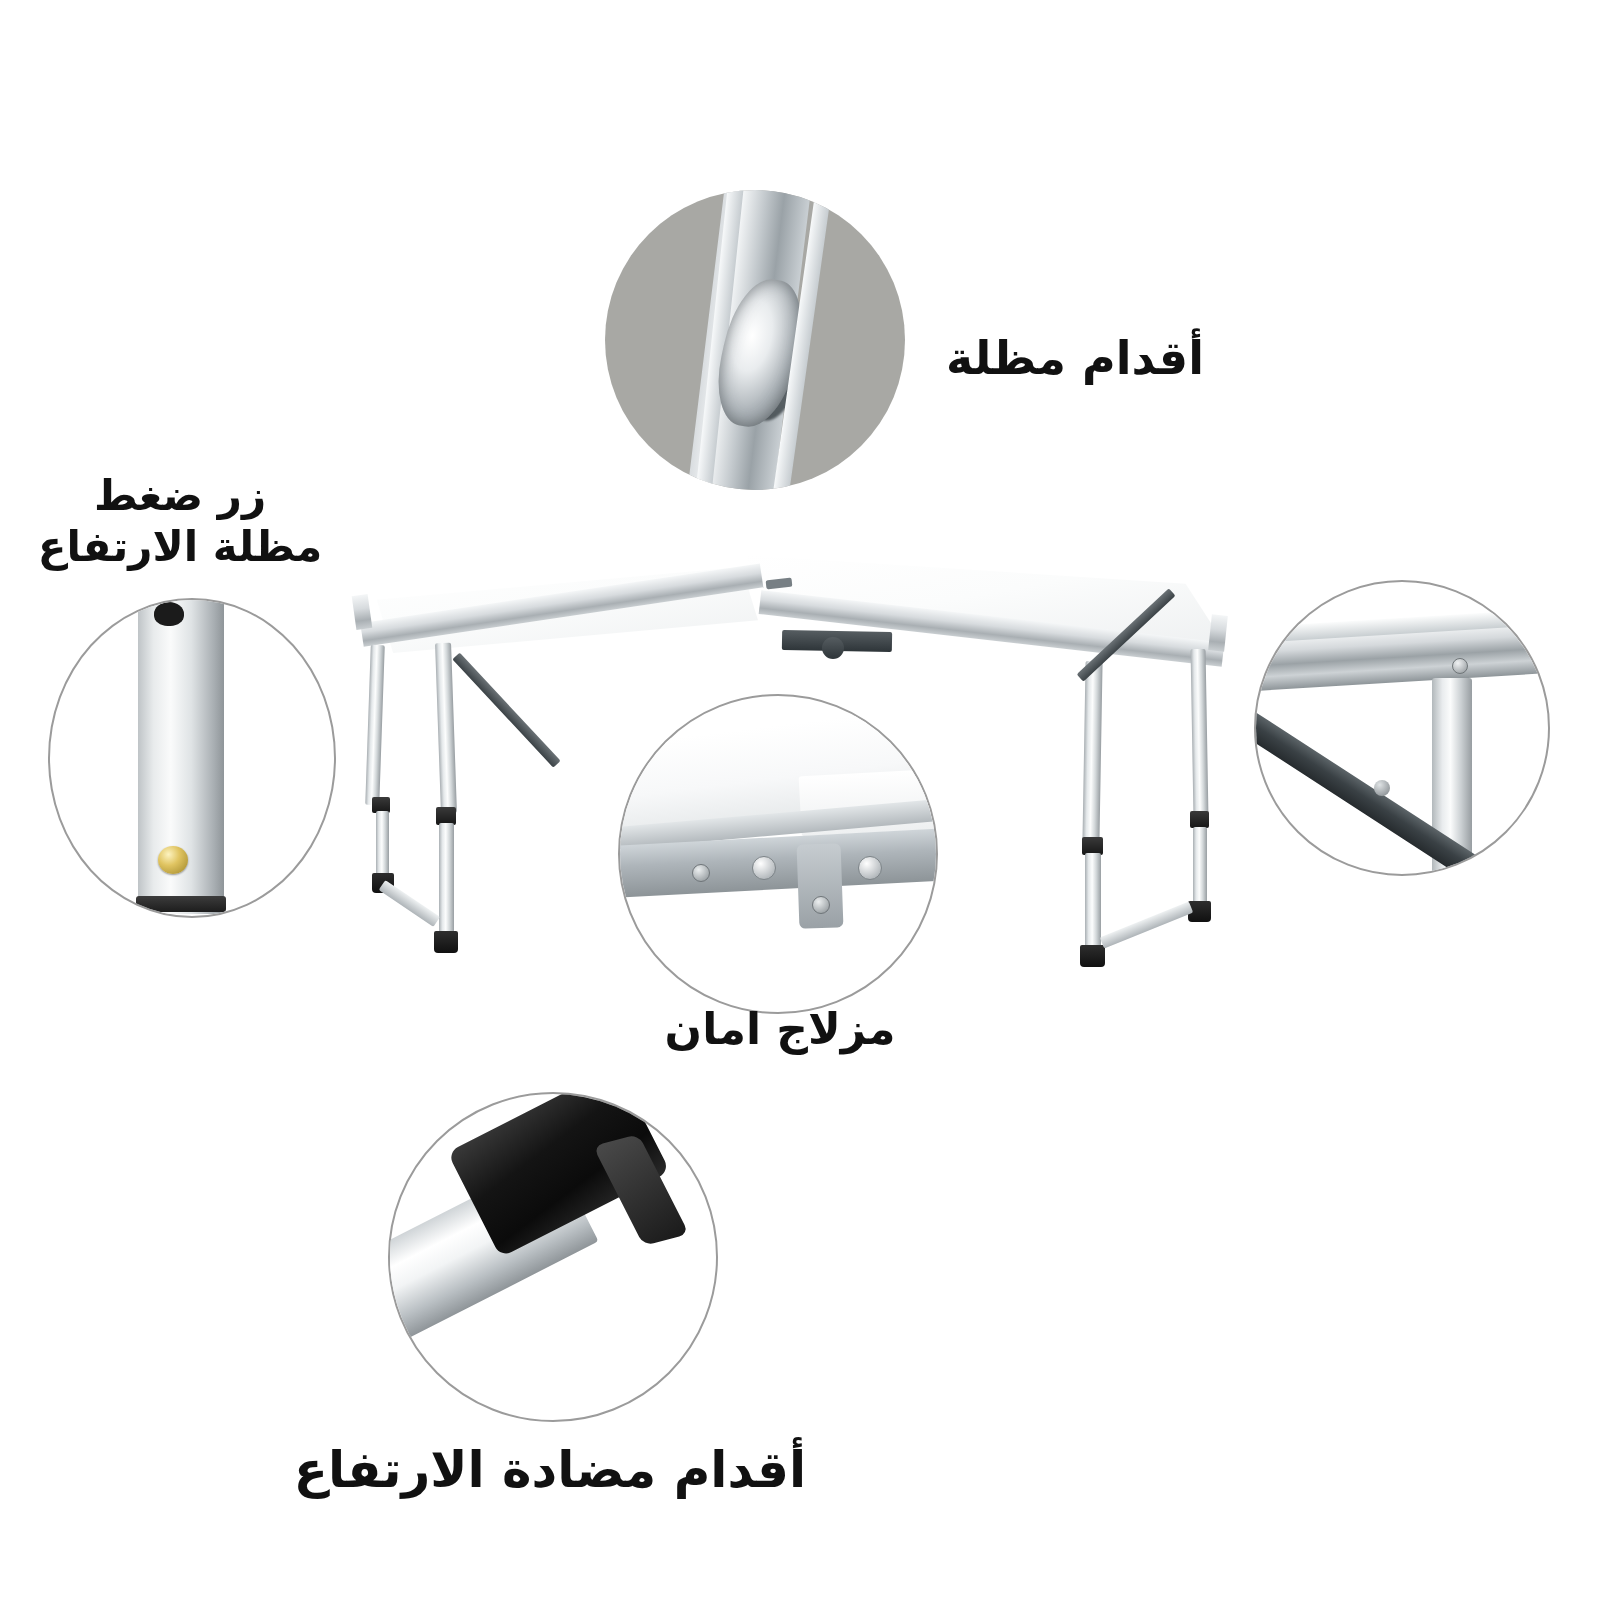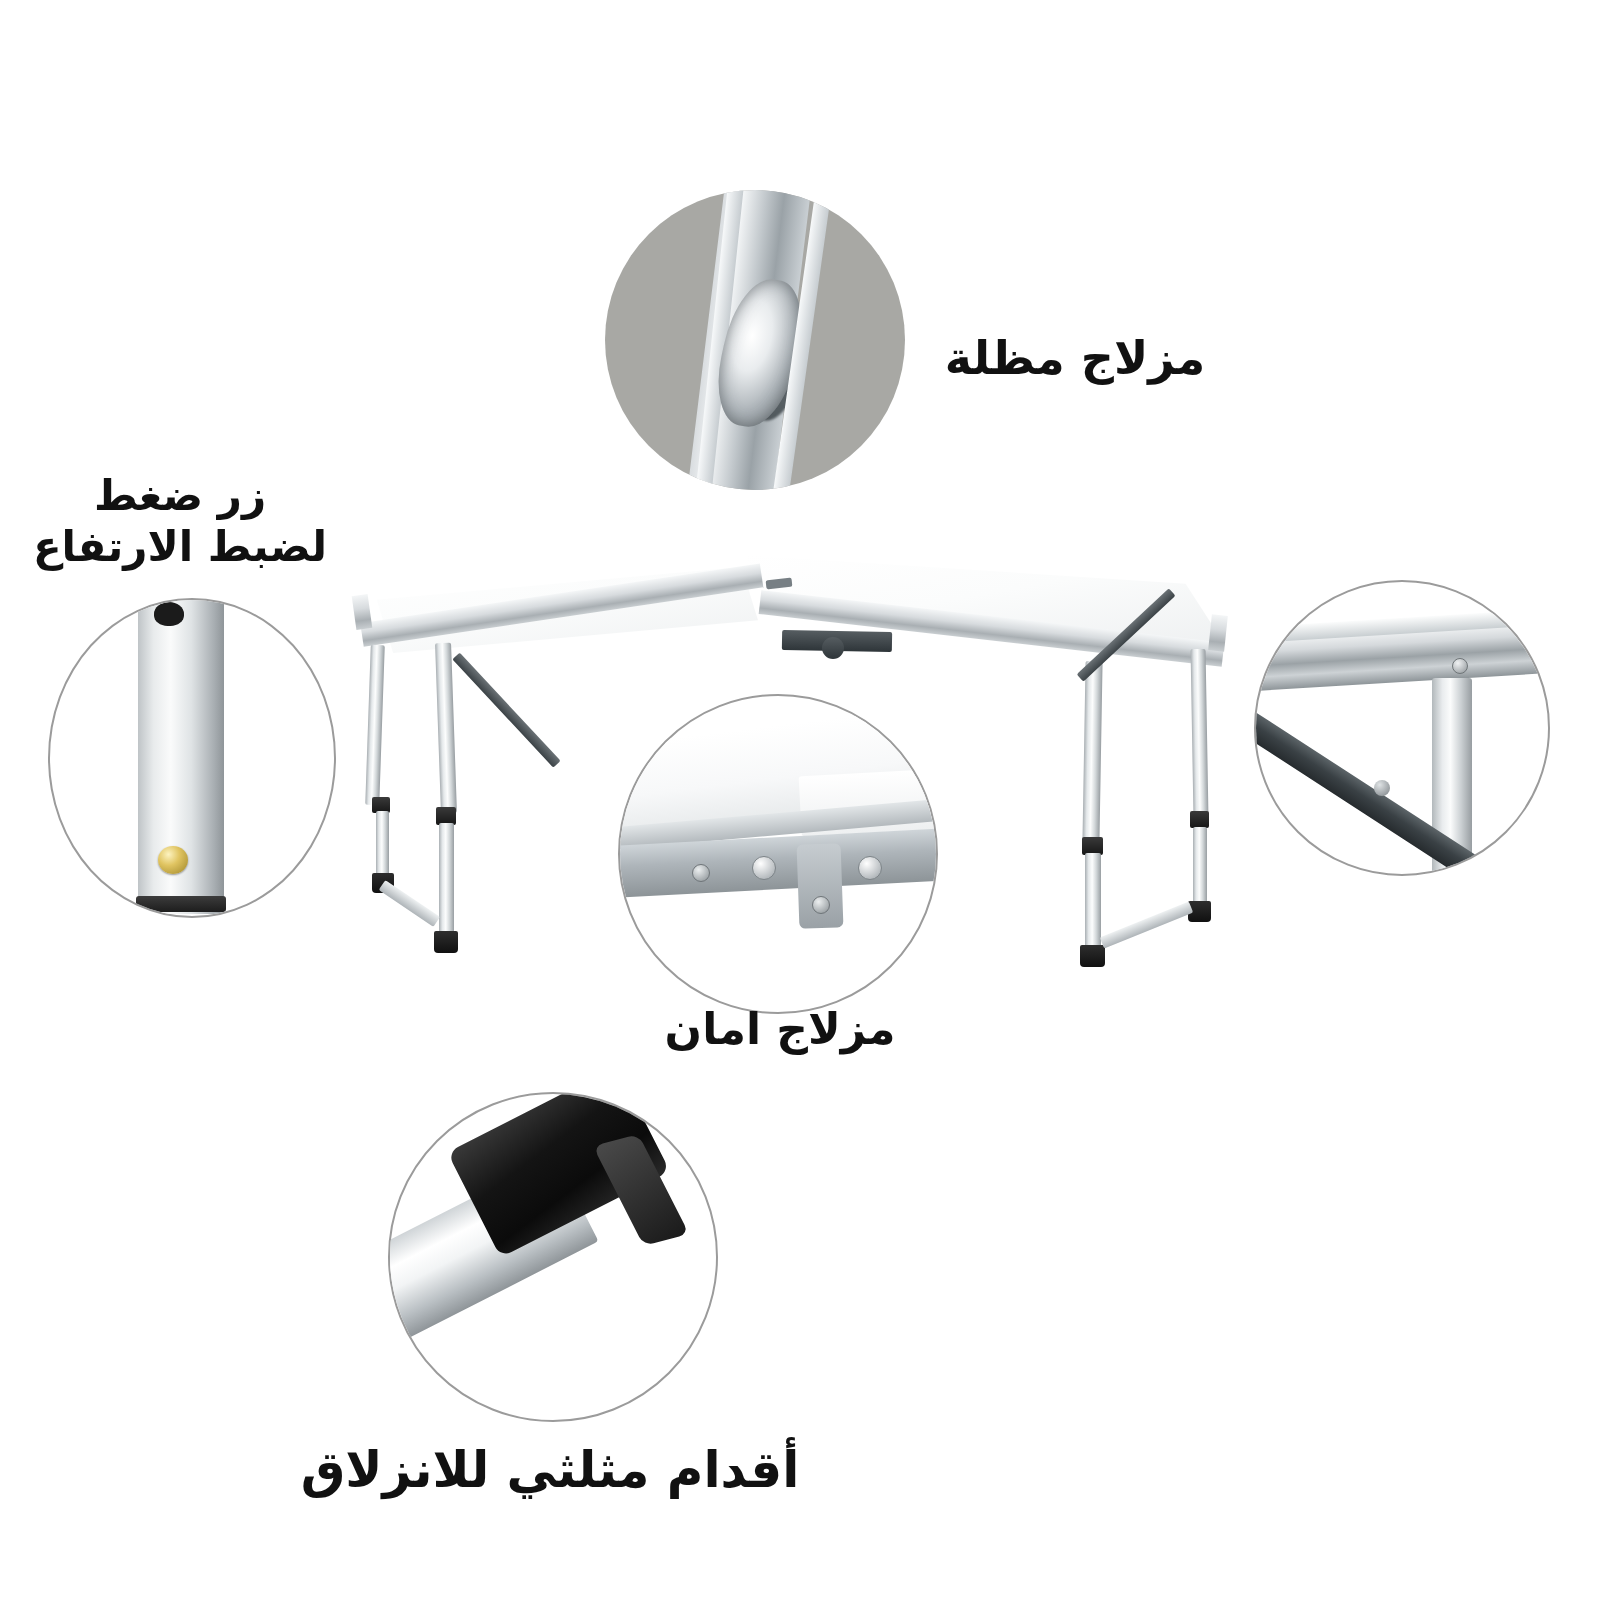--- a/index.html
+++ b/index.html
@@ -339,24 +339,24 @@
   <div class="circle filled" style="left:605px; top:190px; width:300px; height:300px;">
     <div class="uh-wrap">
       <div class="uh-band"></div>
       <div class="uh-edge-l"></div>
       <div class="uh-dark"></div>
       <div class="uh-slot"></div>
       <div class="uh-edge-r"></div>
     </div>
   </div>
 
-  <div class="label" style="left:915px; top:330px; width:320px; font-size:46px;">مزلاج مظلة</div>
+  <div class="label" style="left:915px; top:330px; width:320px; font-size:46px;">أقدام مظلة</div>
 
   <div class="label" style="left:20px; top:470px; width:320px; font-size:42px;">زر ضغط
-لضبط الارتفاع</div>
+مظلة الارتفاع</div>
 
   <div class="circle outlined" style="left:48px; top:598px; width:288px; height:320px;">
     <div style="position:absolute; inset:0;">
       <div class="ha-tube"></div>
       <div class="ha-hole"></div>
       <div class="ha-button"></div>
       <div class="ha-collar"></div>
     </div>
   </div>
 
@@ -389,21 +389,21 @@
   <div class="label" style="left:600px; top:1002px; width:360px; font-size:44px;">مزلاج امان</div>
 
   <div class="circle outlined" style="left:388px; top:1092px; width:330px; height:330px;">
     <div style="position:absolute; inset:0;">
       <div class="af-tube"></div>
       <div class="af-cap"></div>
       <div class="af-cap-face"></div>
     </div>
   </div>
 
-  <div class="label" style="left:230px; top:1440px; width:640px; font-size:50px;">أقدام مثلثي للانزلاق</div>
+  <div class="label" style="left:230px; top:1440px; width:640px; font-size:50px;">أقدام مضادة الارتفاع</div>
 
   <div style="position:absolute; left:330px; top:545px; width:930px; height:500px;">
 
     <div class="tbl-top-left" style="left:18px; top:22px; width:410px; height:86px;
                 clip-path: polygon(7% 38%, 96% 0%, 100% 62%, 11% 100%);"></div>
 
     <div class="tbl-top-right" style="left:414px; top:10px; width:480px; height:96px;
                 clip-path: polygon(0% 0%, 92% 30%, 100% 92%, 8% 62%);"></div>
 
     <div class="tbl-edge" style="left:32px; top:78px; width:404px; height:24px; transform: rotate(-8.5deg); transform-origin:left center;"></div>

